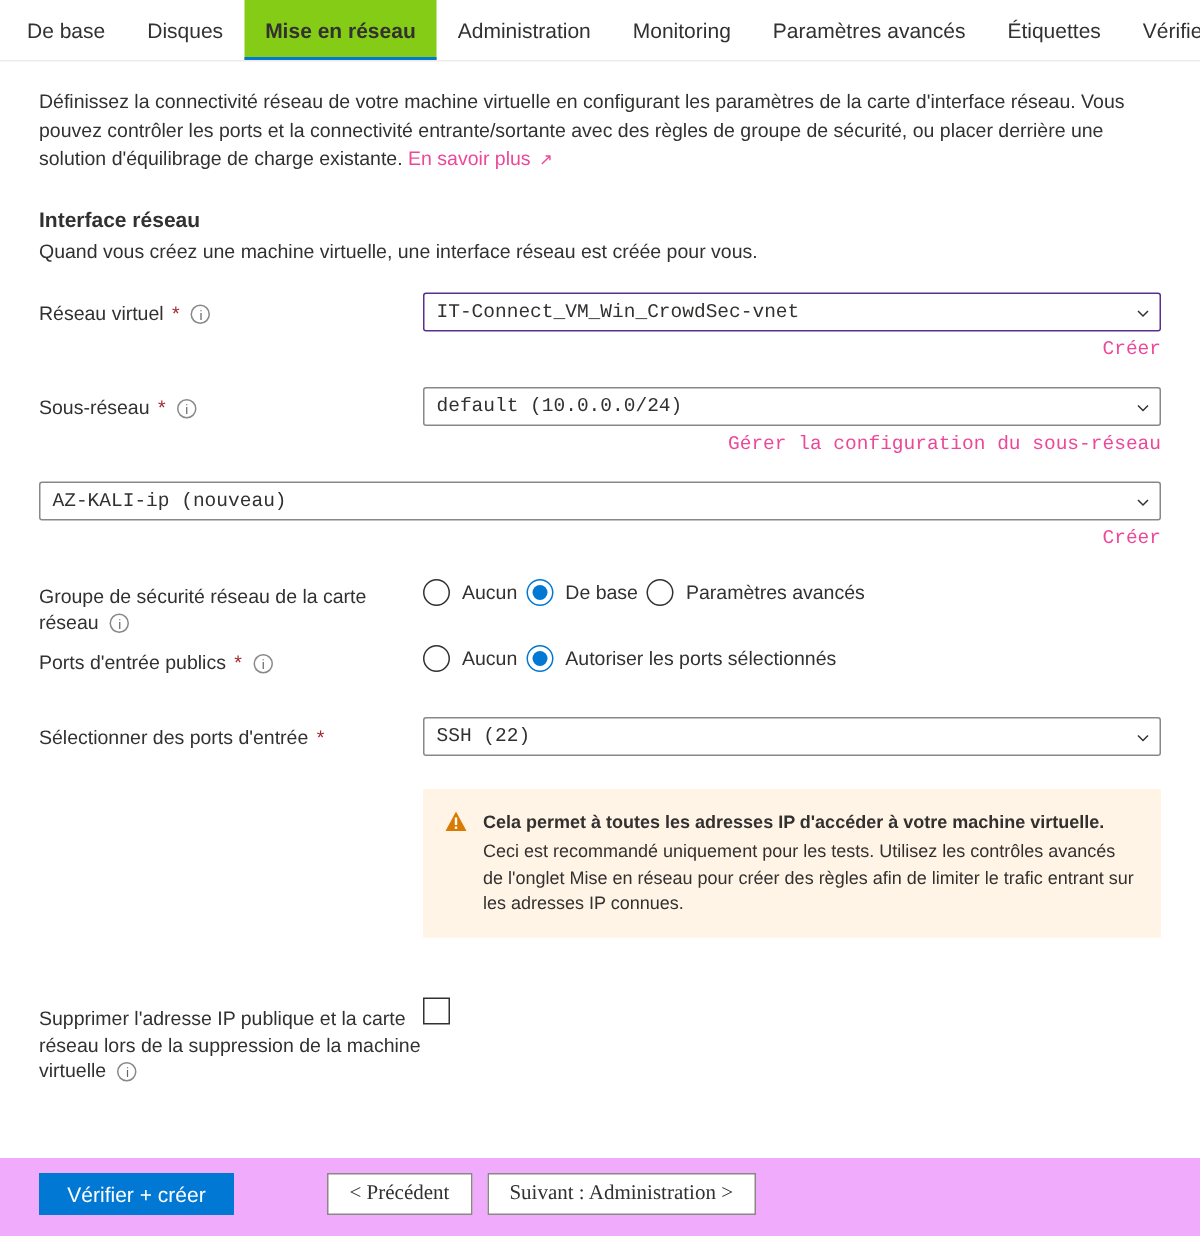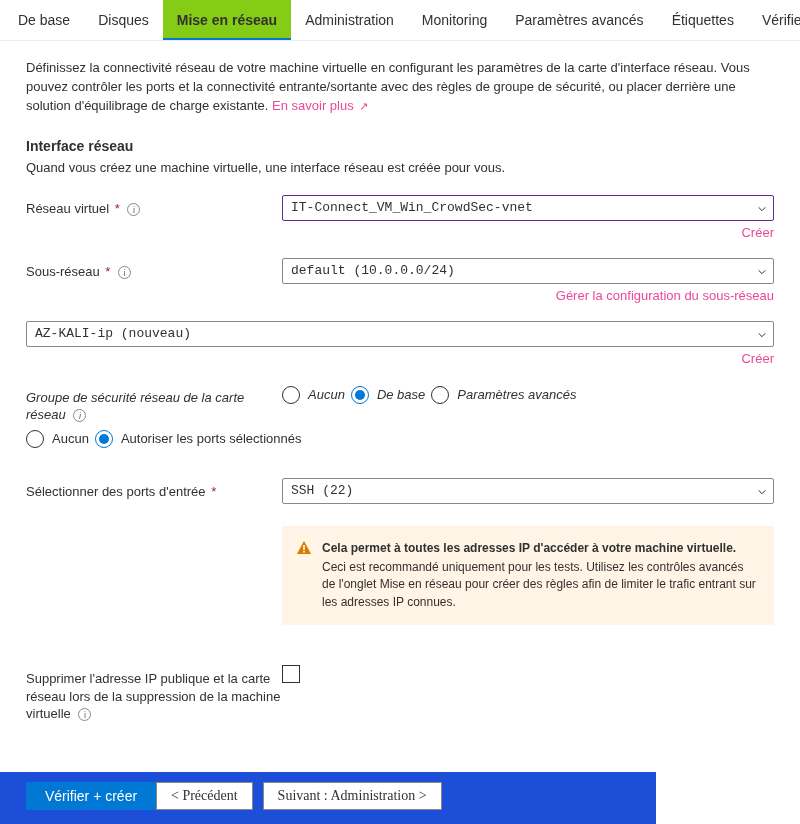--- a/index.html
+++ b/index.html
@@ -60,21 +60,21 @@
     display: flex; align-items: center;
     cursor: pointer;
     font-family: Liberation Mono, monospace;
   }
   .select.highlight { border-color: #5b2e91; }
   .select .chev {
     position: absolute; right: 6px; top: 50%; transform: translateY(-50%);
     width: 10px; height: 10px;
   }
   .chev svg { width: 100%; height: 100%; }
-  .sublink { font-size: 13px; margin: 4px 0 14px 0; }
+  .sublink { font-size: 13px; margin: 4px 0 14px 0; font-family: Liberation Mono, monospace; }
   .radios { display: flex; gap: 6px; padding-top: 2px; }
   .radio { display: flex; align-items: center; gap: 8px; cursor: pointer; }
   .radio .circle {
     width: 18px; height: 18px; border: 1px solid #323130; border-radius: 50%;
     display: flex; align-items: center; justify-content: center; flex: none;
   }
   .radio.checked .circle { border-color: #0078d4; }
   .radio.checked .dot { width: 10px; height: 10px; border-radius: 50%; background: #0078d4; }
   .warning {
     background: #fff4e5;
@@ -87,24 +87,24 @@
   }
   .warning .wicon {
     position: absolute; left: 14px; top: 14px;
     width: 16px; height: 16px;
   }
   .warning .wtitle { font-weight: 600; margin-bottom: 2px; }
   .checkbox {
     width: 18px; height: 18px; border: 1px solid #323130; background: #fff; cursor: pointer;
   }
   .footer {
-    position: fixed; bottom: 0; left: 0; width: 656px;
-    background: #1d4ed8;
+    position: fixed; bottom: 0; left: 0; width: 800px;
+    background: #f0abfc;
     padding: 10px 26px 14px;
-    display: flex; 
+    display: flex; gap: 62px;
   }
   .btn-primary {
     background: #0078d4; color: #fff; border: none;
     padding: 6px 14px; font-size: 14px; cursor: pointer;
     min-width: 130px;
   }
   .btn-group { display: flex; gap: 10px; }
   .btn-secondary {
     background: #fff; border: 1px solid #8a8886; color: #323130;
     padding: 5px 14px; font-size: 14px; cursor: pointer; font-family: Liberation Serif, serif;
@@ -181,21 +181,21 @@
         <span class="chev">
           <svg viewBox="0 0 12 12">
               <path d="M2 4 L6 8 L10 4" fill="none" stroke="#323130" stroke-width="1.2"></path>
             </svg>
         </span>
       </div>
       <div class="sublink link">Créer</div>
     </div>
   </div>
 
-  <div class="row" style="font-style:italic;">
+  <div class="row" style="">
     <div class="label-col">
       <span>Groupe de sécurité réseau de la carte réseau</span>
       <span class="info-icon">i</span>
     </div>
     <div class="field-col">
       <div class="radios">
         <div class="radio">
           <span class="circle">
               <span class="dot"></span>
             </span>
@@ -211,20 +211,25 @@
           <span class="circle">
               <span class="dot"></span>
             </span>
           <span>Paramètres avancés</span>
         </div>
       </div>
     </div>
   </div>
 
   <div class="row" style="margin-bottom:22px;">
+    <div class="label-col">
+      <span>Ports d'entrée publics</span>
+      <span class="req">*</span>
+      <span class="info-icon">i</span>
+    </div>
     <div class="field-col">
       <div class="radios">
         <div class="radio">
           <span class="circle">
               <span class="dot"></span>
             </span>
           <span>Aucun</span>
         </div>
         <div class="radio checked">
           <span class="circle">

